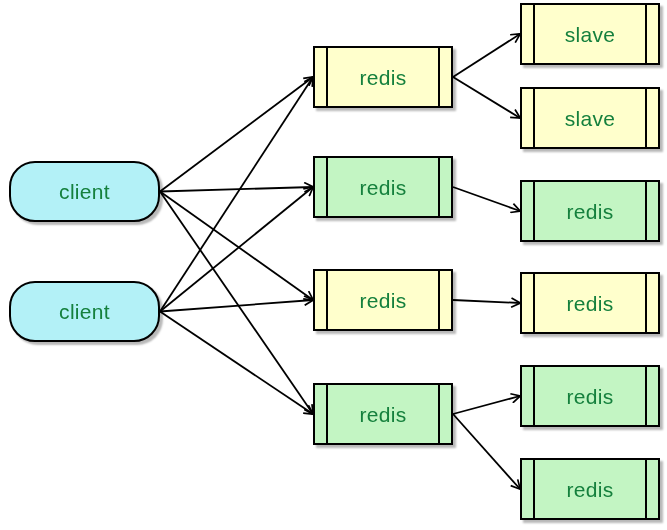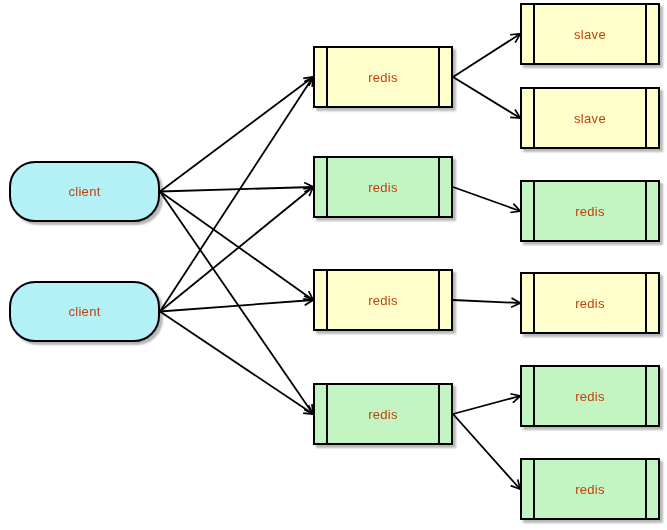--- a/index.html
+++ b/index.html
@@ -34,22 +34,22 @@
   }
   .node.process .bar {
     position: absolute;
     top: 0; bottom: 0;
     width: 2px;
     background: #000000;
   }
   .node.process .bar-l { left: 11px; }
   .node.process .bar-r { right: 11px; }
   .node .label {
-    font-size: 13px;
-    color: #c2410c;
+    font-size: 21px;
+    color: #15803d;
     line-height: 1;
     letter-spacing: 0.3px;
   }
 </style>
 </head>
 <body>
 
 <div id="canvas">
   <svg id="edges" xmlns="http://www.w3.org/2000/svg">
     <defs>

